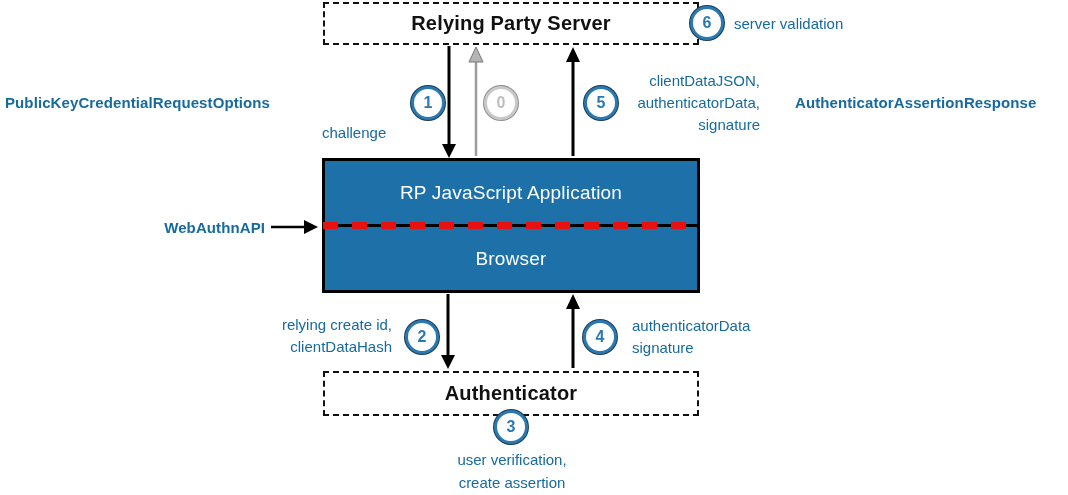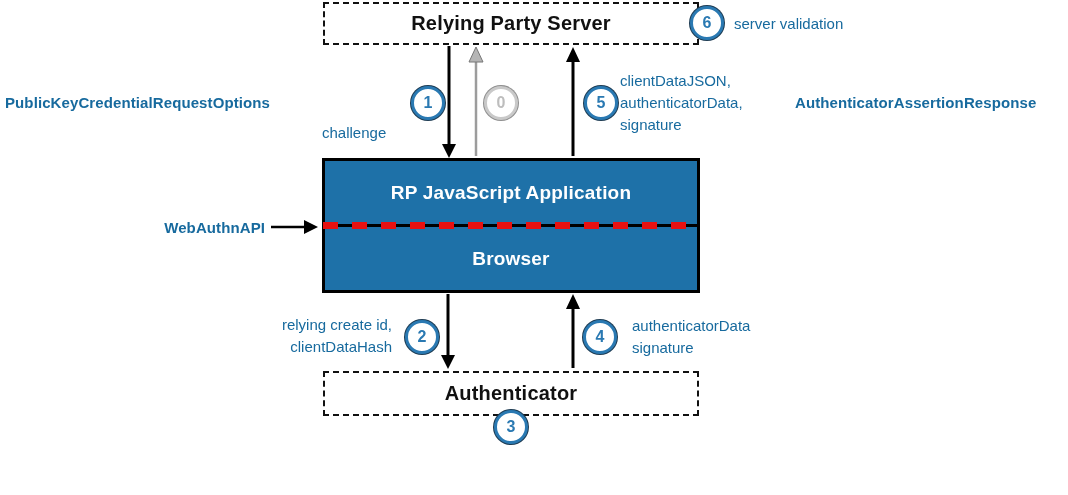--- a/index.html
+++ b/index.html
@@ -12,21 +12,21 @@
     display:flex;align-items:center;justify-content:center;
     font-size:20px;font-weight:bold;color:#111;letter-spacing:.2px;
   }
   #server-box{left:323px;top:2px;width:376px;height:43px;}
   #authenticator-box{left:323px;top:371px;width:376px;height:45px;}
   #main-box{
     position:absolute;left:322px;top:158px;width:378px;height:135px;box-sizing:border-box;
     background:#1e71a8;border:3px solid #000;display:flex;flex-direction:column;z-index:2;
   }
   .main-section{flex:1;display:flex;align-items:center;justify-content:center;
-    color:#fff;font-size:19px;font-weight:bold;letter-spacing:.2px;}
+    color:#fff;font-size:19px;font-weight:normal;letter-spacing:.2px;}
   #divider{position:relative;height:3px;background:#000;}
   #divider::before{
     content:"";position:absolute;left:-2px;right:-2px;top:-2px;height:7px;
     background:repeating-linear-gradient(90deg,#e81111 0 15px,transparent 15px 29px);
   }
   .lbl{position:absolute;color:#176a9e;font-size:15px;line-height:22px;white-space:nowrap;}
   .lbl.bold{font-weight:bold;letter-spacing:.1px;}
   .step{
     position:absolute;width:34px;height:34px;box-sizing:border-box;border-radius:50%;
     background:#fff;border:3px solid #2a79b2;box-shadow:0 0 0 1px #1d3b52;
@@ -105,21 +105,21 @@
     <span>5</span>
   </div>
   <div class="step" style="left:690px;top:6px;">
     <span>6</span>
   </div>
 
   <div class="lbl bold" style="left:5px;top:92px;">PublicKeyCredentialRequestOptions</div>
 
   <div class="lbl" style="left:322px;top:92px;margin-top:30px;">challenge</div>
 
-  <div class="lbl" style="left:620px;top:70px;width:140px;text-align:left;">
+  <div class="lbl" style="left:620px;top:70px;width:140px;text-align:right;">
     <div>clientDataJSON,</div>
     <div>authenticatorData,</div>
     <div>signature</div>
   </div>
 
   <div class="lbl bold" style="left:795px;top:92px;">AuthenticatorAssertionResponse</div>
 
   <div class="lbl" style="left:734px;top:13px;">server validation</div>
 
   <div class="lbl bold" style="left:140px;top:217px;width:125px;text-align:right;">WebAuthnAPI</div>
@@ -127,14 +127,18 @@
   <div class="lbl" style="left:252px;top:314px;width:140px;text-align:right;">
     <div>relying create id,</div>
     <div>clientDataHash</div>
   </div>
 
   <div class="lbl" style="left:632px;top:315px;width:150px;text-align:left;">
     <div>authenticatorData</div>
     <div>signature</div>
   </div>
 
+  <div class="lbl" style="left:412px;top:448px;width:200px;text-align:center;line-height:23px;">
+    <div>user verification,</div>
+    <div>create assertion</div>
+  </div>
 
 </div>
 
 </body></html>

